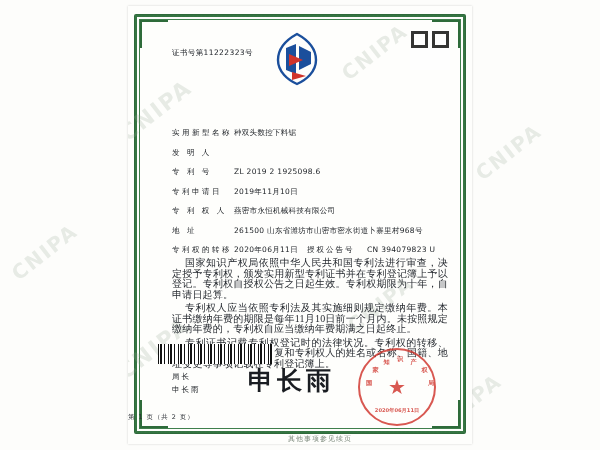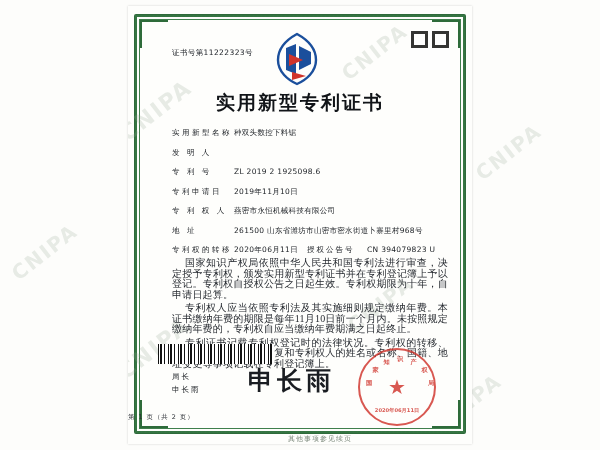--- a/index.html
+++ b/index.html
@@ -346,21 +346,20 @@
         <path d="M41 4 C52 10, 60 18, 60 30 C60 42, 50 50, 41 54 C32 50, 22 42, 22 30 C22 18, 30 10, 41 4 Z" fill="none" stroke="#1b4f9c" stroke-width="2.4"></path>
         <path d="M30 18 L40 14 L40 44 L30 40 Z" fill="#1b4f9c"></path>
         <path d="M43 16 L55 22 L55 34 L43 40 Z" fill="#1b4f9c"></path>
         <path d="M33 24 L47 30 L33 36 Z" fill="#d0342c"></path>
         <path d="M36 42 L50 46 L36 50 Z" fill="#d0342c"></path>
       </svg>
     </div>
 
     <div class="qr"></div>
 
-    <div class="title">实用新型专利证书</div>
 
     <div class="fields">
       <div class="row">
         <span class="lbl">实用新型名称</span>
         <span class="val">种双头数控下料锯</span>
       </div>
       <div class="row">
         <span class="lbl">发 明 人</span>
       </div>
       <div class="row">

